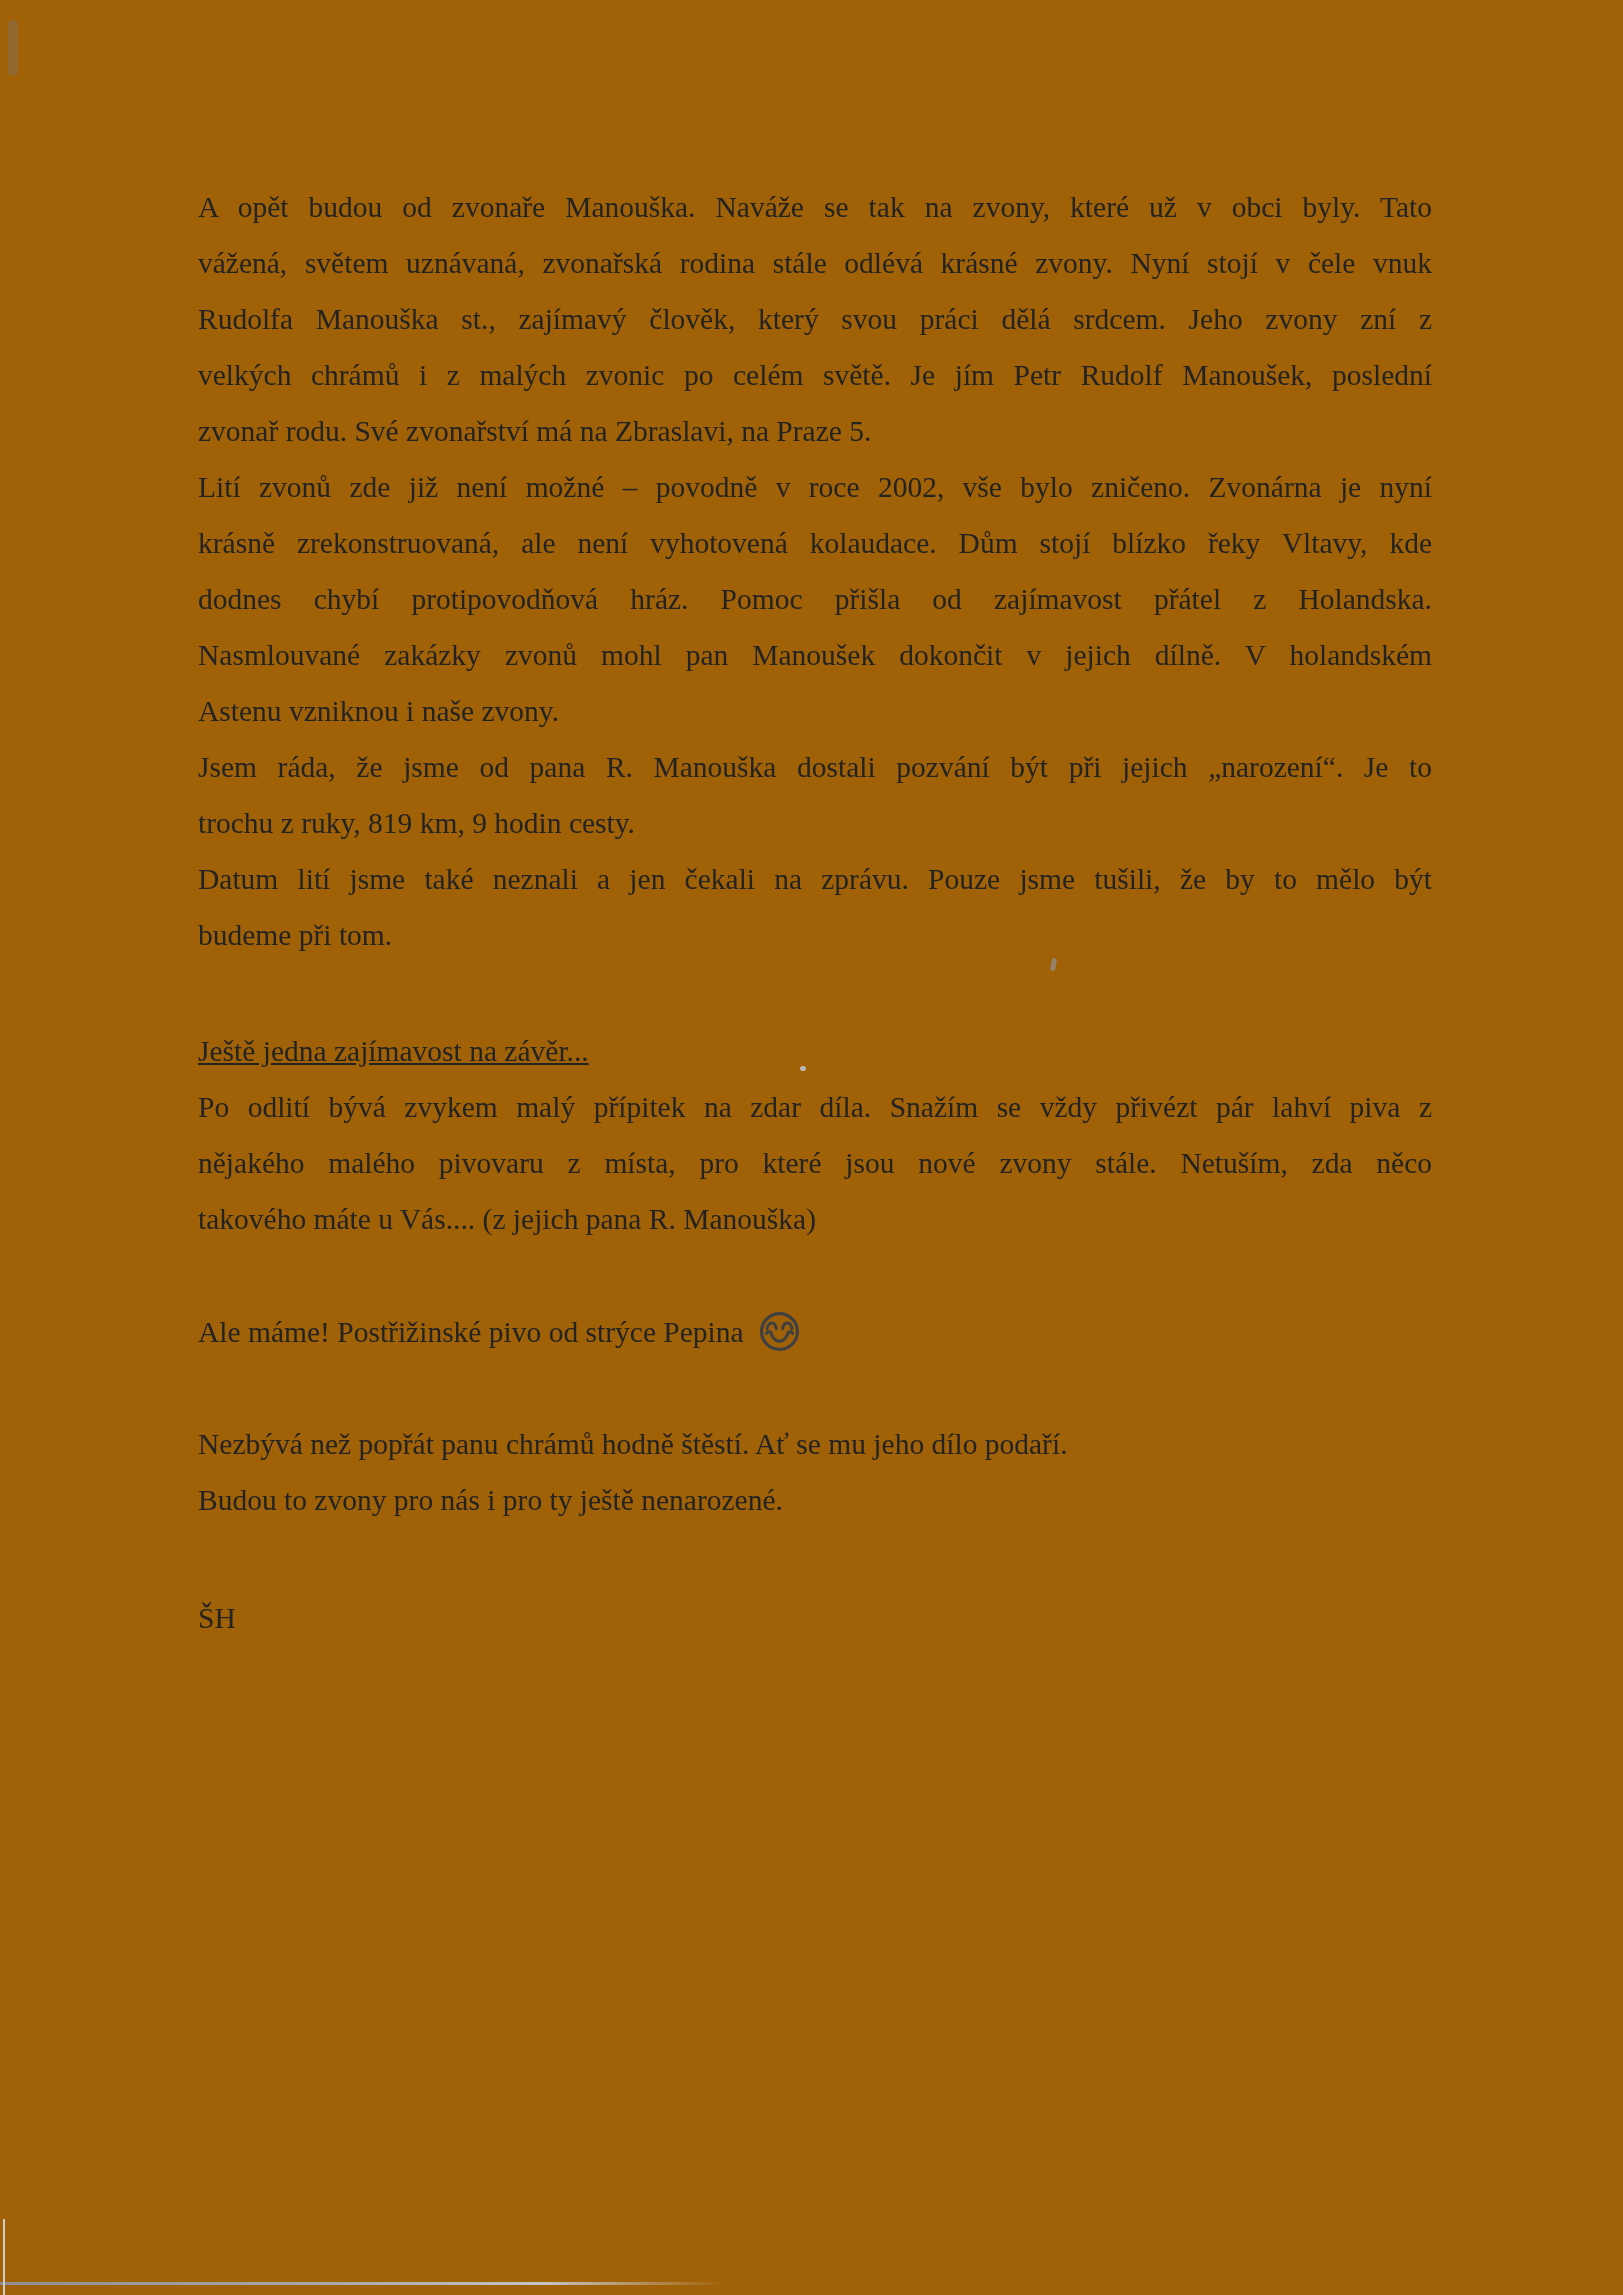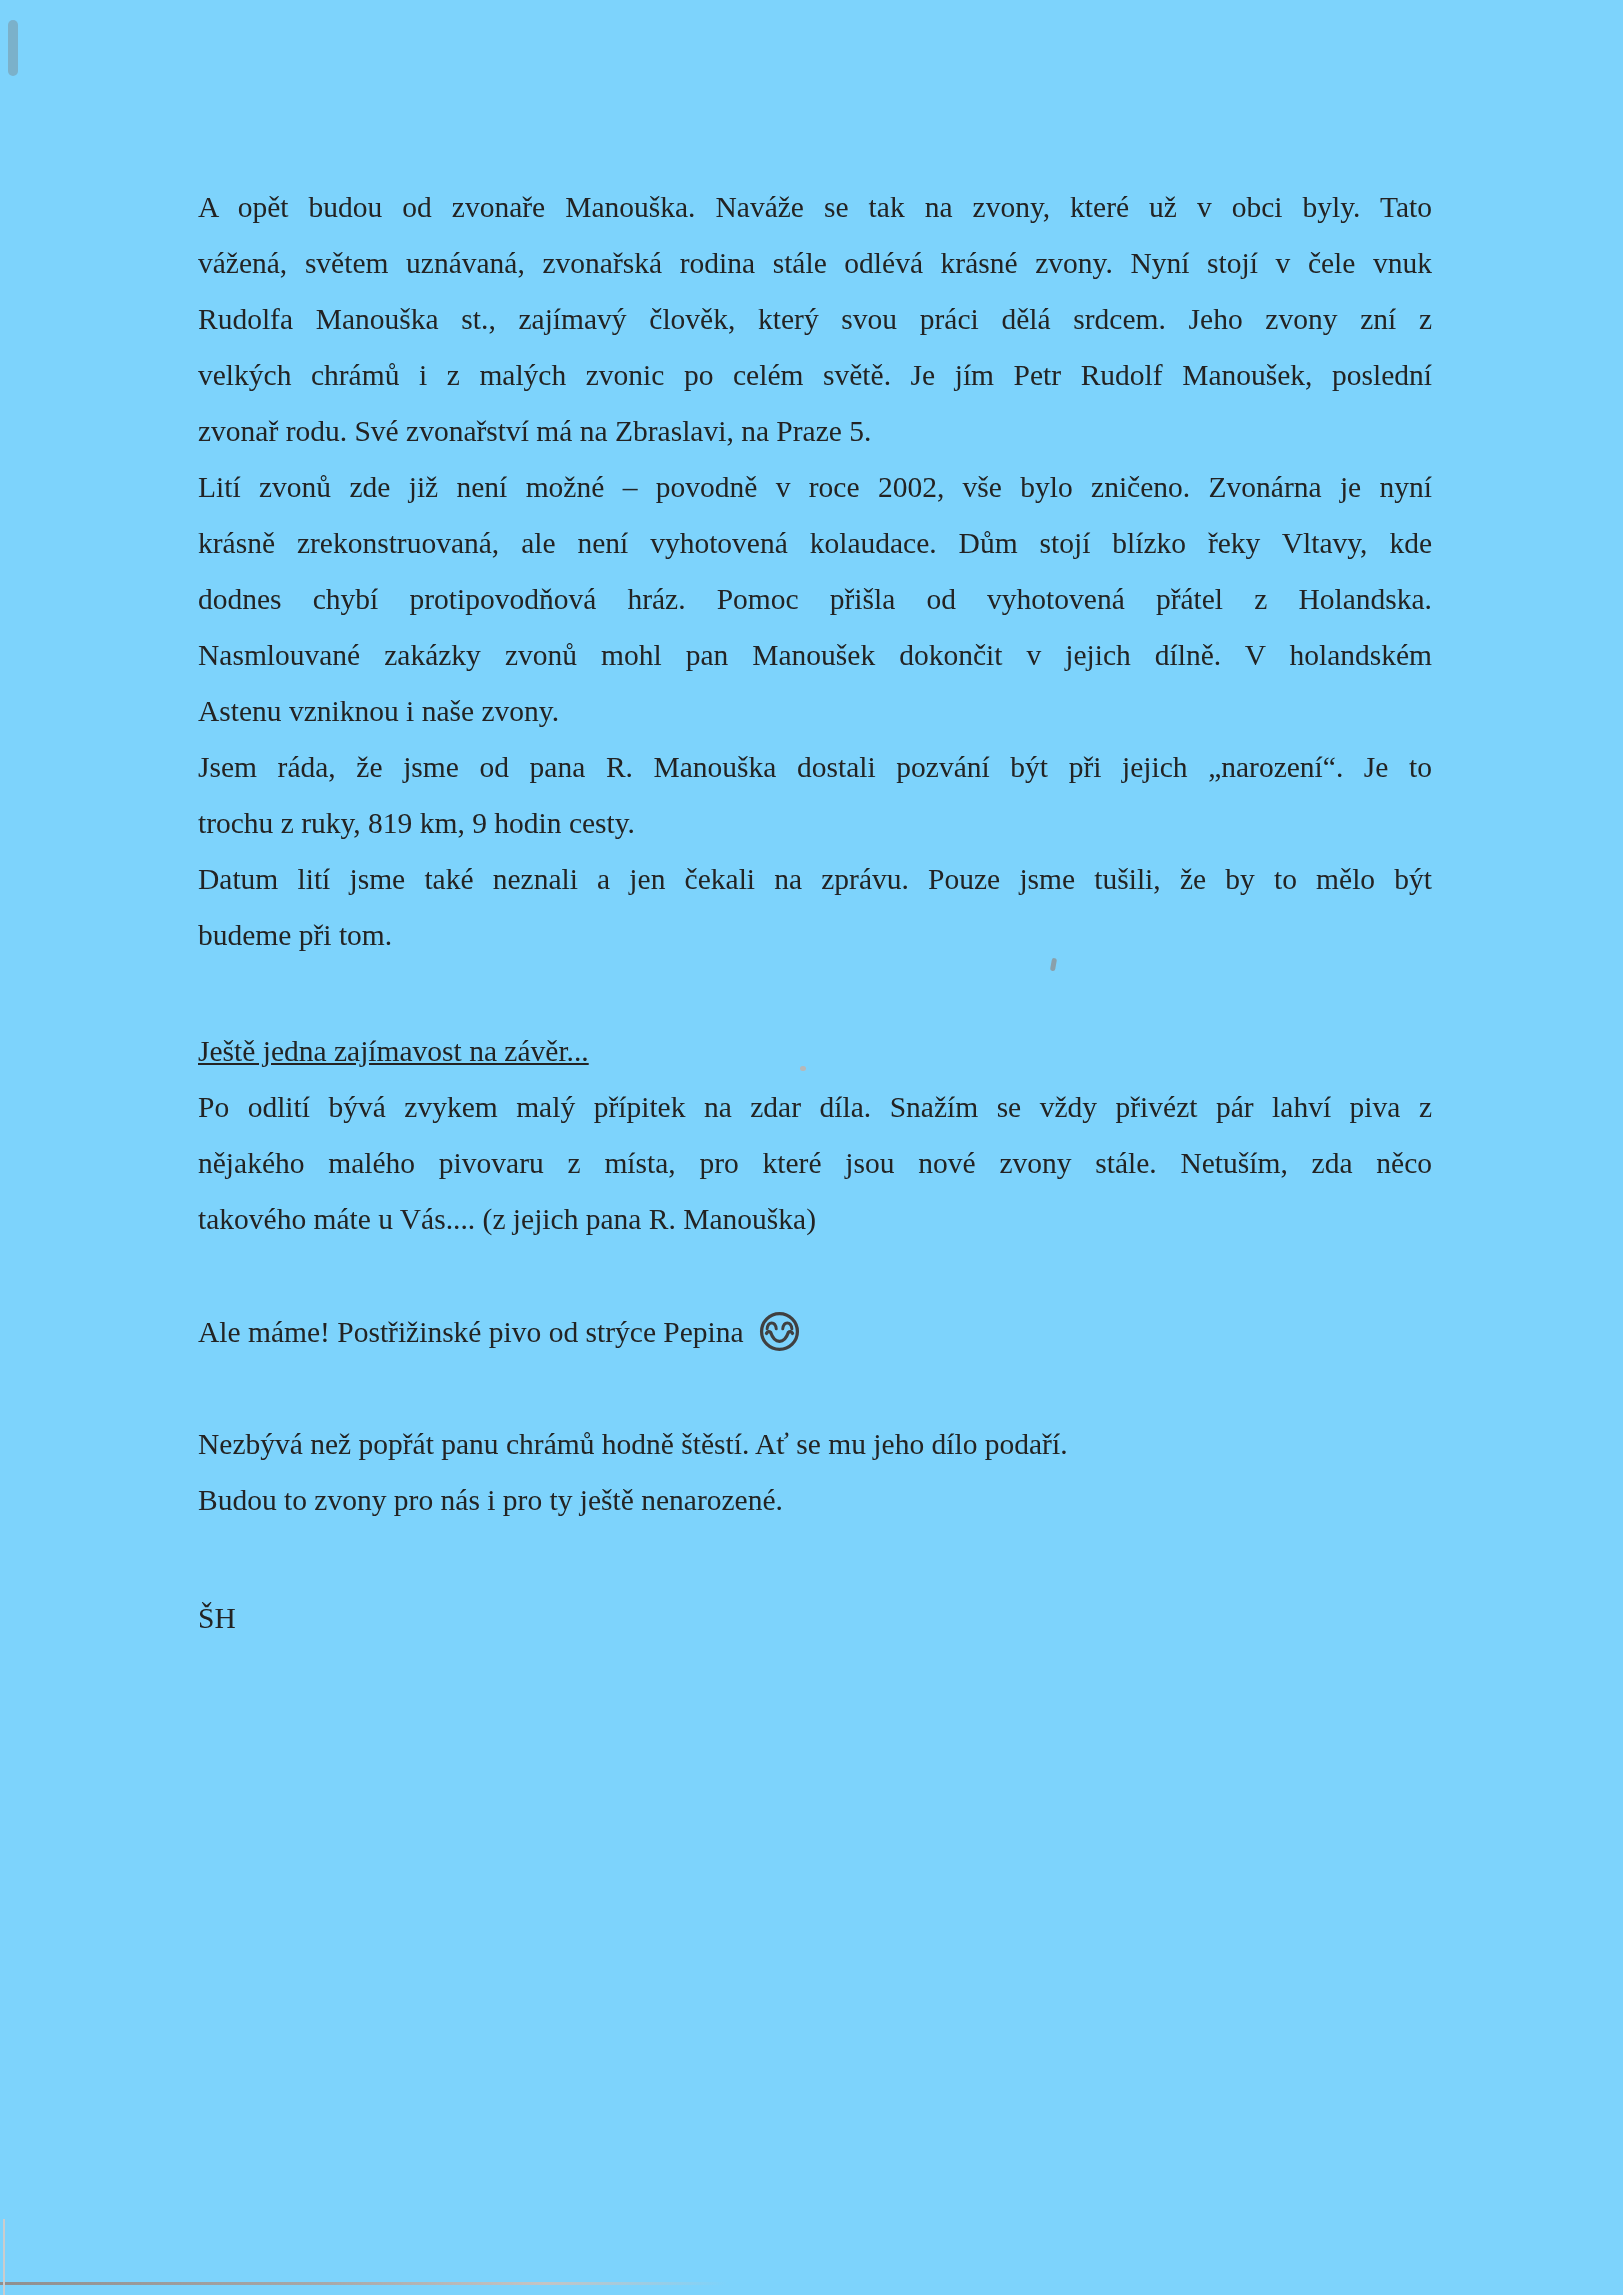--- a/index.html
+++ b/index.html
@@ -3,21 +3,21 @@
 <meta charset="utf-8">
 <style>
   html,body{margin:0;padding:0;}
   body{
     width:1623px;height:2295px;position:relative;
     background:#fcfcfc;
     font-family:"Liberation Serif","DejaVu Serif",serif;
     color:#212121;
     overflow:hidden;
   }
-  .page{position:absolute;inset:0;background:#7dd3fc;}
+  .page{position:absolute;inset:0;background:#a16207;}
   .letter{
     position:absolute;left:198px;top:179px;width:1234px;
     font-size:29.5px;line-height:56px;color:#232323;
   }
   .para{margin:0;}
   .line{
     text-align:justify;
     text-justify:inter-word;
     min-height:56px;
   }
@@ -71,21 +71,21 @@
       <div class="para" data-name="para-bells-family">
         <div class="line fill" data-name="text-line">A opět budou od zvonaře Manouška. Naváže se tak na zvony, které už v obci byly. Tato</div>
         <div class="line fill" data-name="text-line">vážená, světem uznávaná, zvonařská rodina stále odlévá krásné zvony. Nyní stojí v čele vnuk</div>
         <div class="line fill" data-name="text-line">Rudolfa Manouška st., zajímavý člověk, který svou práci dělá srdcem. Jeho zvony zní z</div>
         <div class="line fill" data-name="text-line">velkých chrámů i z malých zvonic po celém světě. Je jím Petr Rudolf Manoušek, poslední</div>
         <div class="line" data-name="text-line">zvonař rodu. Své zvonařství má na Zbraslavi, na Praze 5.</div>
       </div>
       <div class="para" data-name="para-flood">
         <div class="line fill" data-name="text-line">Lití zvonů zde již není možné – povodně v roce 2002, vše bylo zničeno. Zvonárna je nyní</div>
         <div class="line fill" data-name="text-line">krásně zrekonstruovaná, ale není vyhotovená kolaudace. Dům stojí blízko řeky Vltavy, kde</div>
-        <div class="line fill" data-name="text-line">dodnes chybí protipovodňová hráz. Pomoc přišla od vyhotovená přátel z Holandska.</div>
+        <div class="line fill" data-name="text-line">dodnes chybí protipovodňová hráz. Pomoc přišla od zajímavost přátel z Holandska.</div>
         <div class="line fill" data-name="text-line">Nasmlouvané zakázky zvonů mohl pan Manoušek dokončit v jejich dílně. V holandském</div>
         <div class="line" data-name="text-line">Astenu vzniknou i naše zvony.</div>
       </div>
       <div class="para" data-name="para-invitation">
         <div class="line fill" data-name="text-line">Jsem ráda, že jsme od pana R. Manouška dostali pozvání být při jejich „narození“. Je to</div>
         <div class="line" data-name="text-line">trochu z ruky, 819 km, 9 hodin cesty.</div>
       </div>
       <div class="para" data-name="para-casting-date">
         <div class="line fill" data-name="text-line">Datum lití jsme také neznali a jen čekali na zprávu. Pouze jsme tušili, že by to mělo být</div>
         <div class="line" data-name="text-line">budeme při tom.</div>

